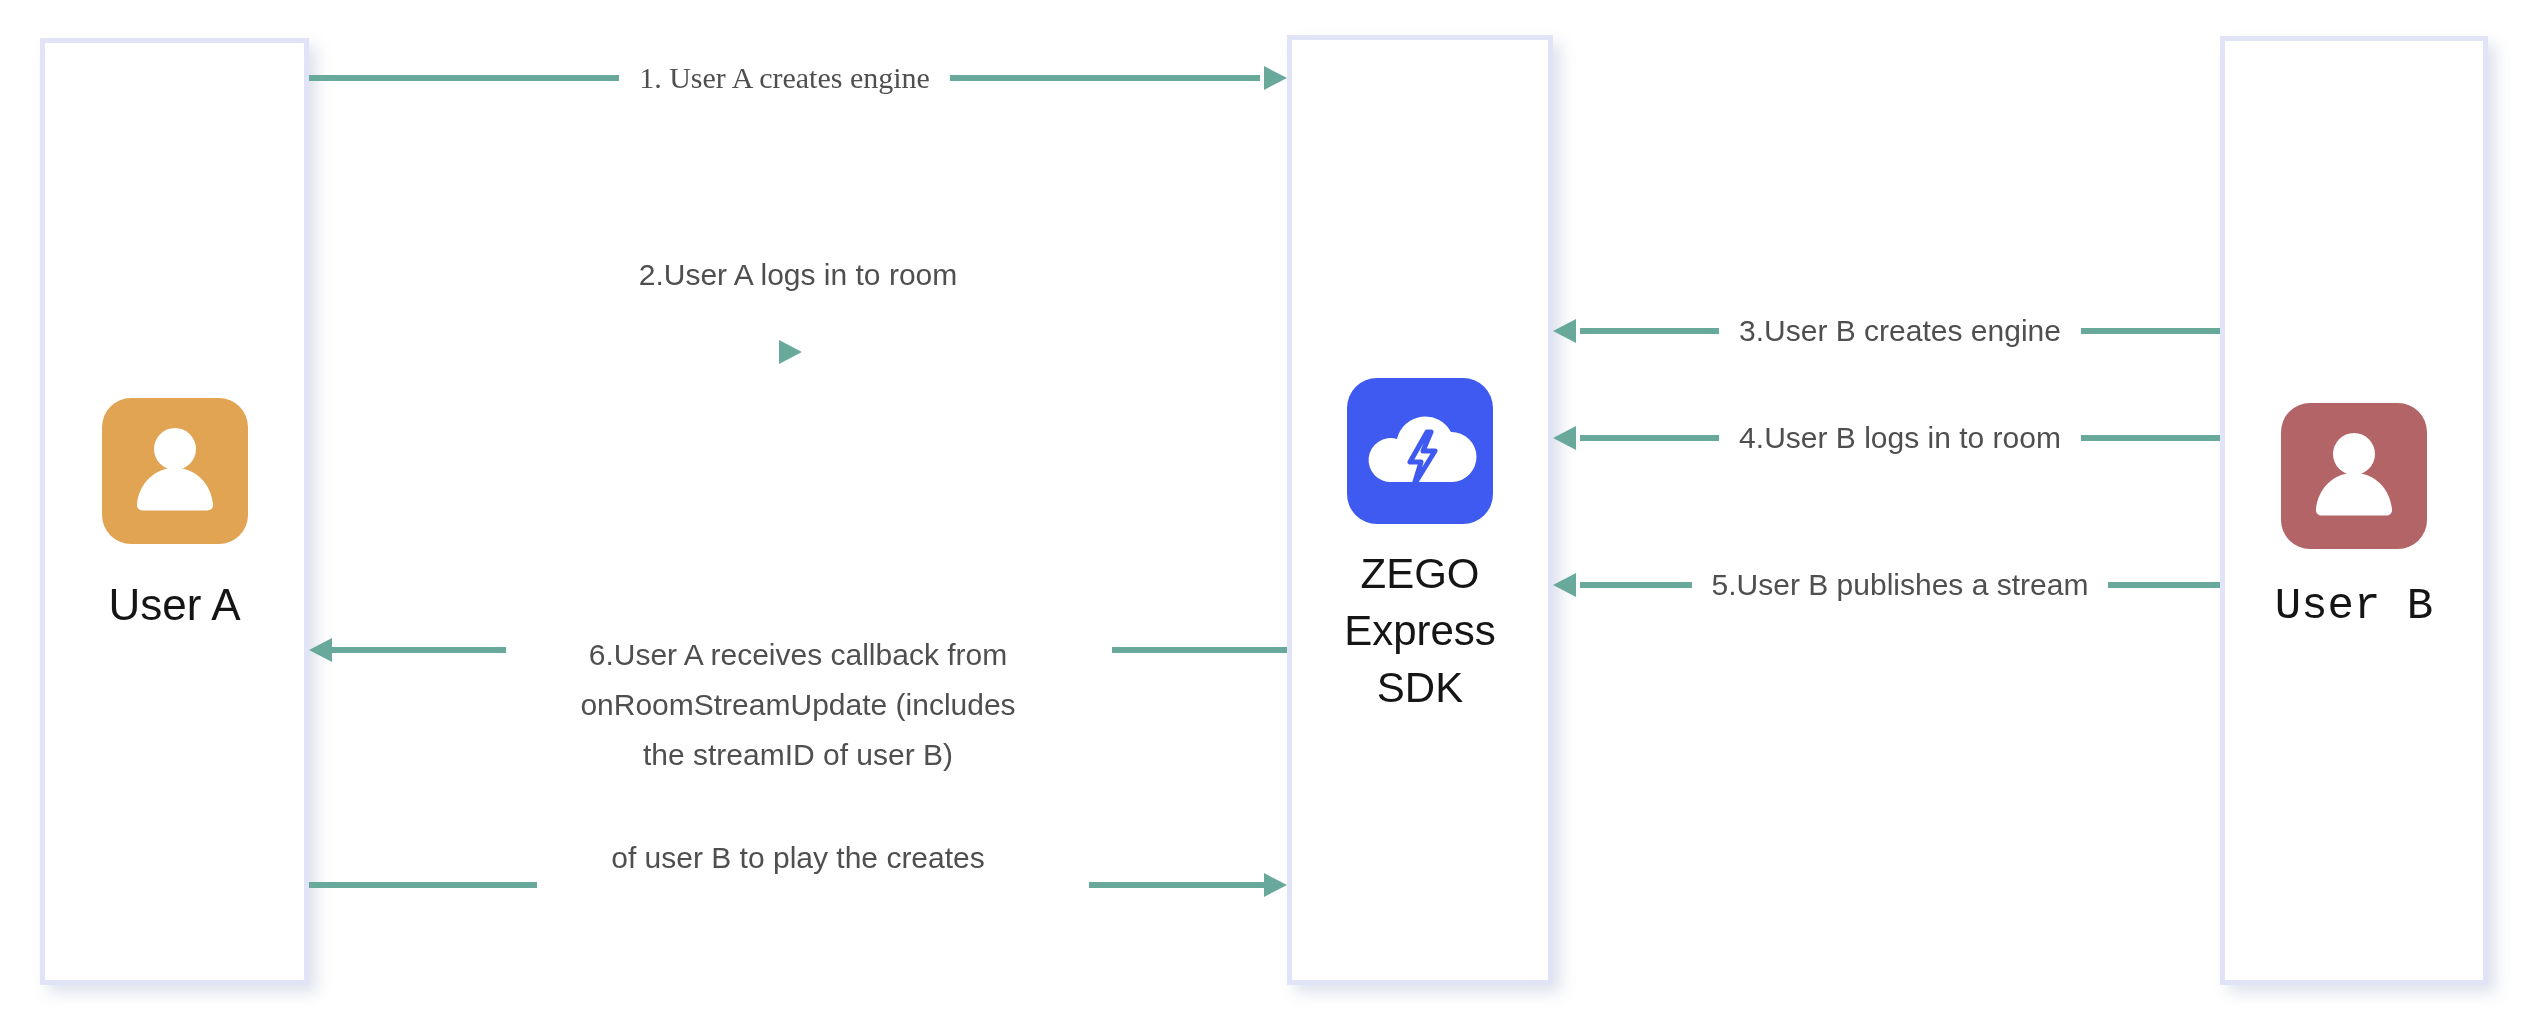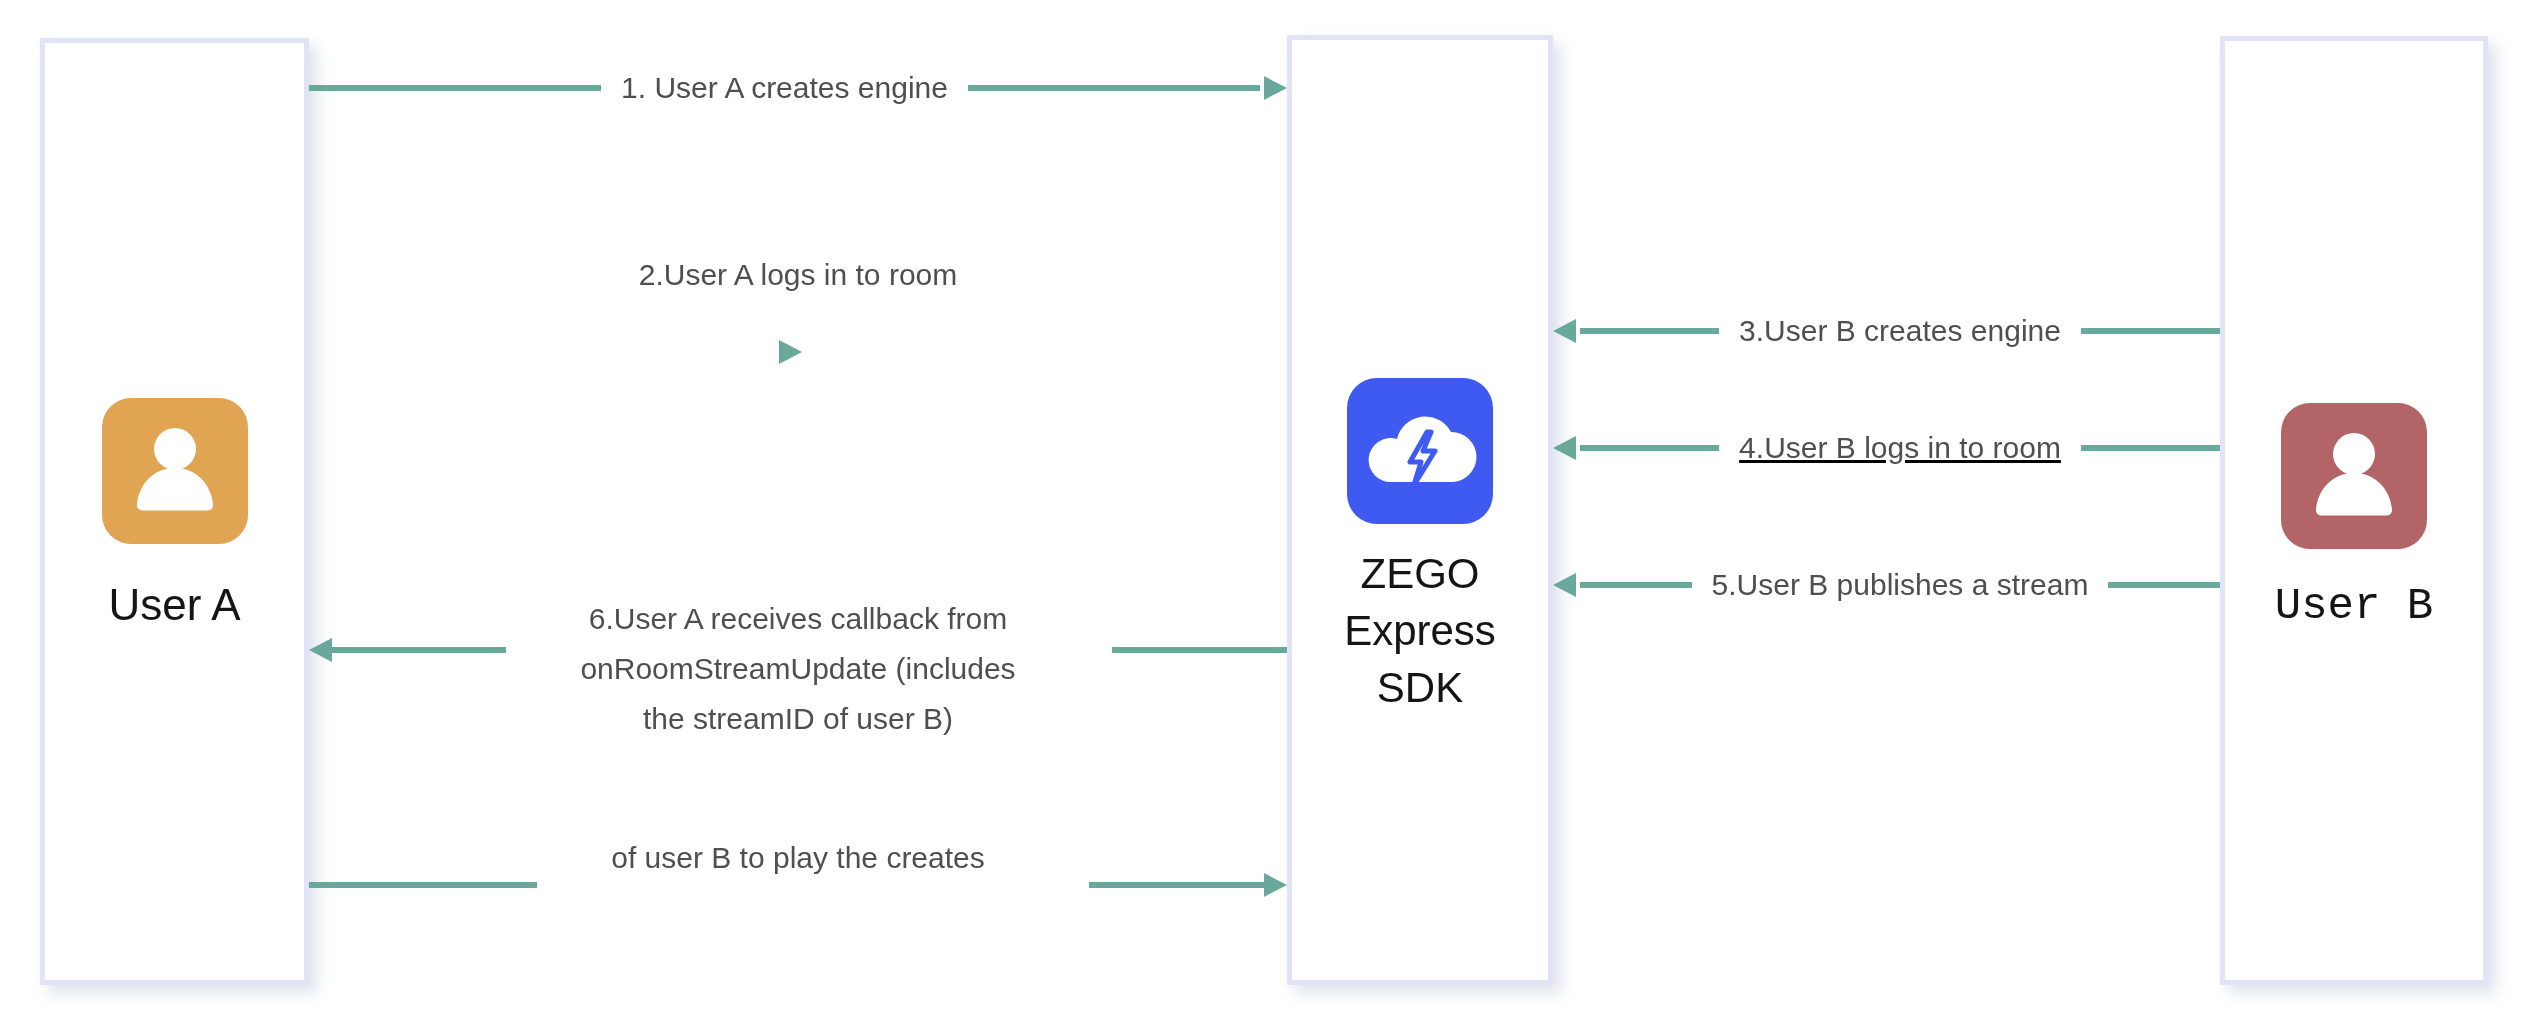--- a/index.html
+++ b/index.html
@@ -70,44 +70,44 @@
     border-top:12px solid transparent;border-bottom:12px solid transparent;
     border-left:23px solid var(--teal);margin-left:-16px;
   }
   .head-l{
     width:0;height:0;flex:0 0 auto;
     border-top:12px solid transparent;border-bottom:12px solid transparent;
     border-right:23px solid var(--teal);margin-right:-16px;
   }
   .corridor-left{left:309px;width:978px;}
   .corridor-right{left:1553px;width:667px;}
-  .msg1{top:63px;}
+  .msg1{top:53px;font-family:Liberation Serif, serif;}
   .msg2{top:230px;flex-direction:column;}
   .msg3{top:306px;}
-  .msg4{top:423px;text-decoration:underline;}
+  .msg4{top:413px;}
   .msg5{top:560px;}
 
   
   .seg{position:absolute;height:6px;background:var(--teal);}
   .head-abs-l{
     position:absolute;width:0;height:0;
     border-top:12px solid transparent;border-bottom:12px solid transparent;
     border-right:23px solid var(--teal);
   }
   .head-abs-r{
     position:absolute;width:0;height:0;
     border-top:12px solid transparent;border-bottom:12px solid transparent;
     border-left:23px solid var(--teal);
   }
   .msg-block{
     position:absolute;left:309px;width:978px;
     text-align:center;color:var(--msg-text);
     font-size:30px;line-height:50px;
   }
-  .block6{top:594px;}
+  .block6{top:630px;}
   .block7{top:833px;}
 
   .seg6-left{left:330px;top:647px;width:176px;}
   .head6{left:309px;top:638px;}
   .seg6-right{left:1112px;top:647px;width:175px;}
 
   .seg7-left{left:309px;top:882px;width:228px;}
   .seg7-right{left:1089px;top:882px;width:177px;}
   .head7{left:1264px;top:873px;}
 </style>

